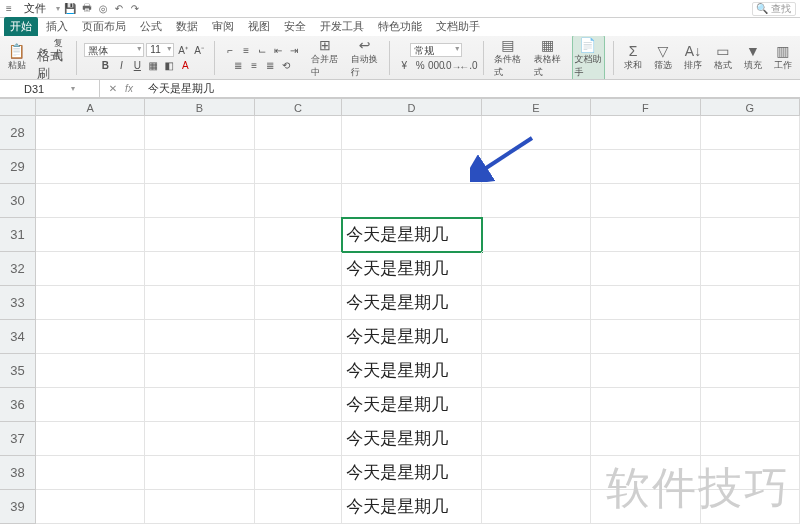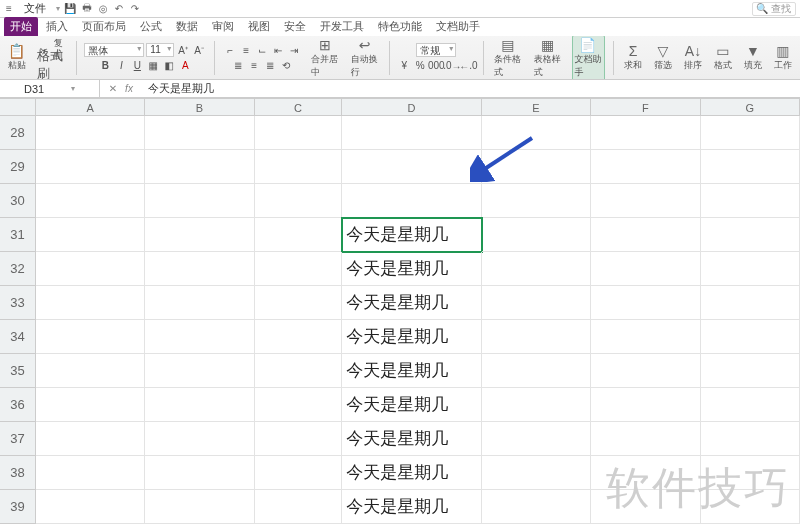--- a/index.html
+++ b/index.html
@@ -9,21 +9,21 @@
 .titlebar{height:18px;background:#fff;border-bottom:1px solid #d0d0d0;display:flex;align-items:center;padding:0 4px;gap:6px}
 .titlebar .icon{width:10px;height:10px;display:flex;align-items:center;justify-content:center;color:#666;font-size:10px}
 .titlebar .file{color:#333;font-size:11px;padding:0 4px}
 .titlebar .chev{font-size:8px;color:#999}
 .spacer{flex:1}
 .search{display:flex;align-items:center;gap:2px;border:1px solid #ddd;padding:0 4px;height:14px;border-radius:2px;color:#999;font-size:10px}
 
 
 .tabs{height:18px;background:#fff;display:flex;align-items:flex-end;padding:0 4px;gap:2px}
 .tab{padding:2px 6px;font-size:11px;color:#555;cursor:pointer}
-.tab.active{background:#701a75;color:#fff;border-radius:2px 2px 0 0}
+.tab.active{background:#0f766e;color:#fff;border-radius:2px 2px 0 0}
 
 
 .ribbon{height:44px;background:linear-gradient(#f5f5f5,#eee);border-bottom:1px solid #ccc;display:flex;align-items:center;padding:2px 6px;gap:8px;overflow:hidden}
 .rgroup{display:flex;flex-direction:column;align-items:center;gap:1px}
 .rbtn{display:flex;flex-direction:column;align-items:center;justify-content:center;font-size:9px;color:#555;padding:1px 2px;min-width:22px}
 .rbtn .ico{font-size:14px;height:16px;display:flex;align-items:center;color:#666}
 .rbtn.active{background:#d8e8df;border:1px solid #8fc9a8;border-radius:2px}
 .fontrow{display:flex;gap:2px;align-items:center}
 .fontsel{border:1px solid #ccc;background:#fff;height:14px;font-size:10px;padding:0 12px 0 3px;position:relative}
 .fontsel::after{content:"▾";position:absolute;right:2px;top:0;font-size:8px;color:#999}
@@ -137,21 +137,21 @@
   <div class="rbtn">
       <span class="ico">⊞</span>
       <span>合并居中</span>
     </div>
   <div class="rbtn">
       <span class="ico">↩</span>
       <span>自动换行</span>
     </div>
   <div class="sep"></div>
   <div class="rgroup">
-    <div class="fontsel" style="width:40px">常规</div>
+    <div class="fontsel" style="width:52px">常规</div>
     <div class="fontrow">
       <div class="smallbtn">¥</div>
       <div class="smallbtn">%</div>
       <div class="smallbtn">000</div>
       <div class="smallbtn">.0→</div>
       <div class="smallbtn">←.0</div>
     </div>
   </div>
   <div class="sep"></div>
   <div class="rbtn">

